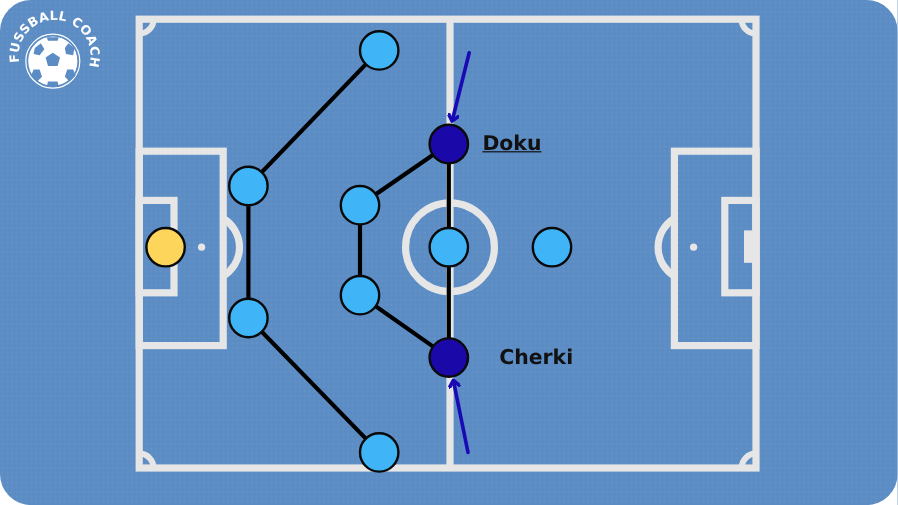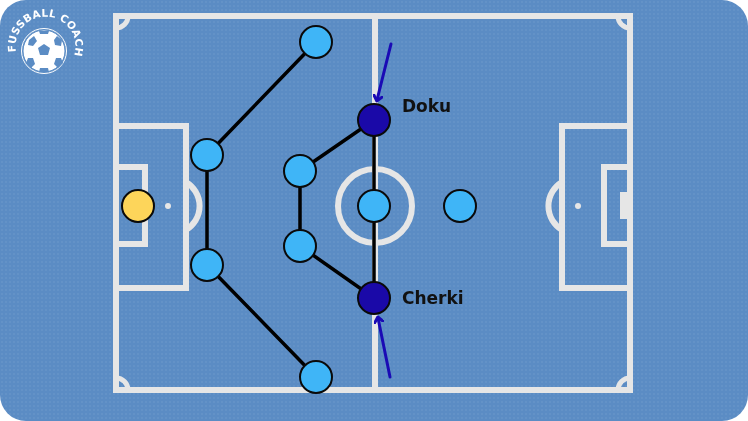--- a/index.html
+++ b/index.html
@@ -97,16 +97,16 @@
       <polygon points="42,42 48,46 46,53 38,53 36,46" fill="#5b8cc4"></polygon>
       <polygon points="27,38 32,34 35,39 31,44 26,43" fill="#5b8cc4"></polygon>
       <polygon points="55,34 60,38 59,44 53,43 52,38" fill="#5b8cc4"></polygon>
       <polygon points="26,56 31,56 33,62 29,66 24,61" fill="#5b8cc4"></polygon>
       <polygon points="54,56 59,56 61,61 56,66 52,62" fill="#5b8cc4"></polygon>
       <polygon points="38,66 46,66 47,70 37,70" fill="#5b8cc4"></polygon>
       <polygon points="37,29 47,29 46,32 38,32" fill="#5b8cc4"></polygon>
     </g>
   </svg>
 
-  <span class="player-label" style="left:402px; top:96px;">Doku</span>
-  <span class="player-label" style="left:402px; top:288px;">Cherki</span>
+  <span class="player-label" style="left:402px; top:110px;text-decoration:underline;">Doku</span>
+  <span class="player-label" style="left:416px; top:288px;">Cherki</span>
 
 </div>
 
 </body></html>

